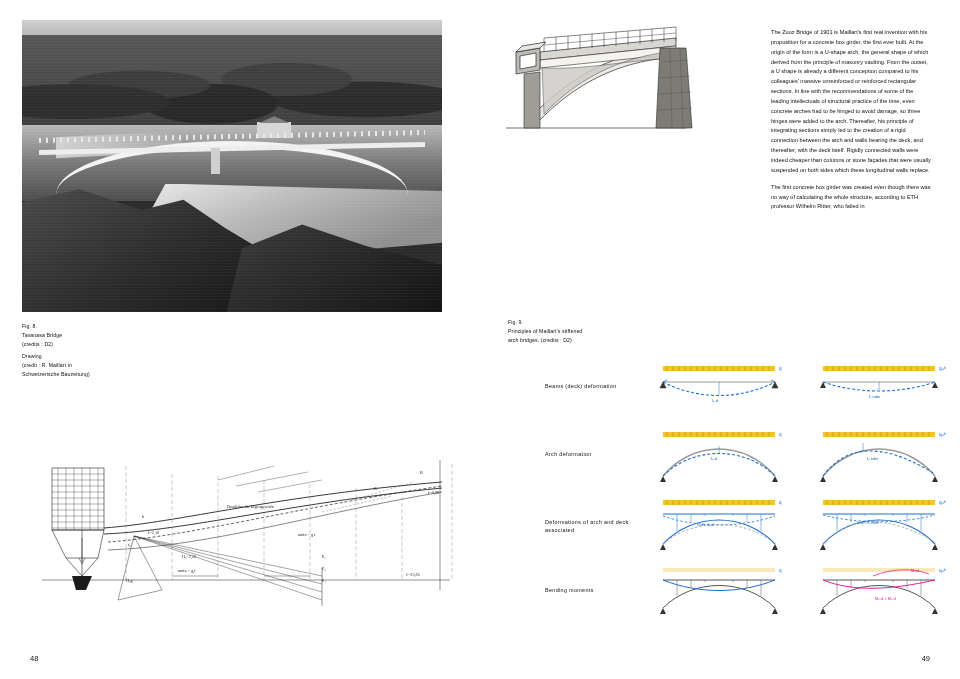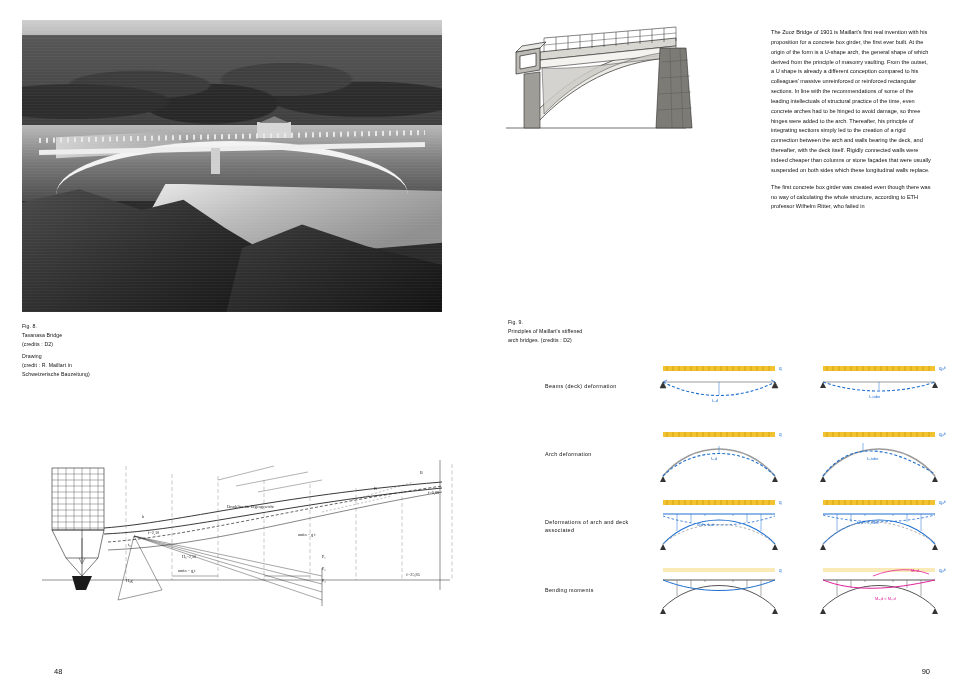--- a/index.html
+++ b/index.html
@@ -47,21 +47,21 @@
   .ph-house:before{content:"";position:absolute;left:-3px;top:-6px;width:40px;height:7px;background:#7e7e7e;clip-path:polygon(10% 100%,50% 0,90% 100%);}
   .ph-grain{position:absolute;inset:0;background:
      repeating-linear-gradient(0deg,rgba(255,255,255,.035) 0 1px,transparent 1px 3px);}
 
   .cap{position:absolute;font-size:5.2px;line-height:1.72;color:#111;letter-spacing:.1px;}
   .cap-fig8{left:22px;top:322px;width:150px;}
   .cap-draw{left:22px;top:352px;width:160px;}
 
   
   .draw-wrap{position:absolute;left:22px;top:430px;width:430px;height:195px;}
-  .folio{position:absolute;bottom:3px;font-size:7.5px;color:#111;margin-left:24px;}
+  .folio{position:absolute;bottom:16px;font-size:7.5px;color:#111;}
   .folio-l{left:30px;}
   .folio-r{right:30px;}
 
   
   .bridge-fig{position:absolute;left:500px;top:22px;width:230px;height:120px;}
   .cap-fig9{left:508px;top:318px;width:150px;}
 
   
   .col-text{position:absolute;left:771px;top:28px;width:160px;font-size:5.6px;line-height:1.76;
     text-align:left;color:#111;}
@@ -377,15 +377,15 @@
           </g>
           <text x="98" y="6" font-size="4" fill="#e0219b">Mₓ,d</text>
           <text x="62" y="34" font-size="4" fill="#e0219b">Mₐ,d &lt; Mₓ,d</text>
           <text x="126" y="6" font-size="4.6" fill="#1f6fd0">qⱼᵤᵇ</text>
         </svg>
       </div>
     </div>
 
   </div>
 
-  <div class="folio folio-r">90</div>
+  <div class="folio folio-r">49</div>
 
 </div>
 
 </body></html>

